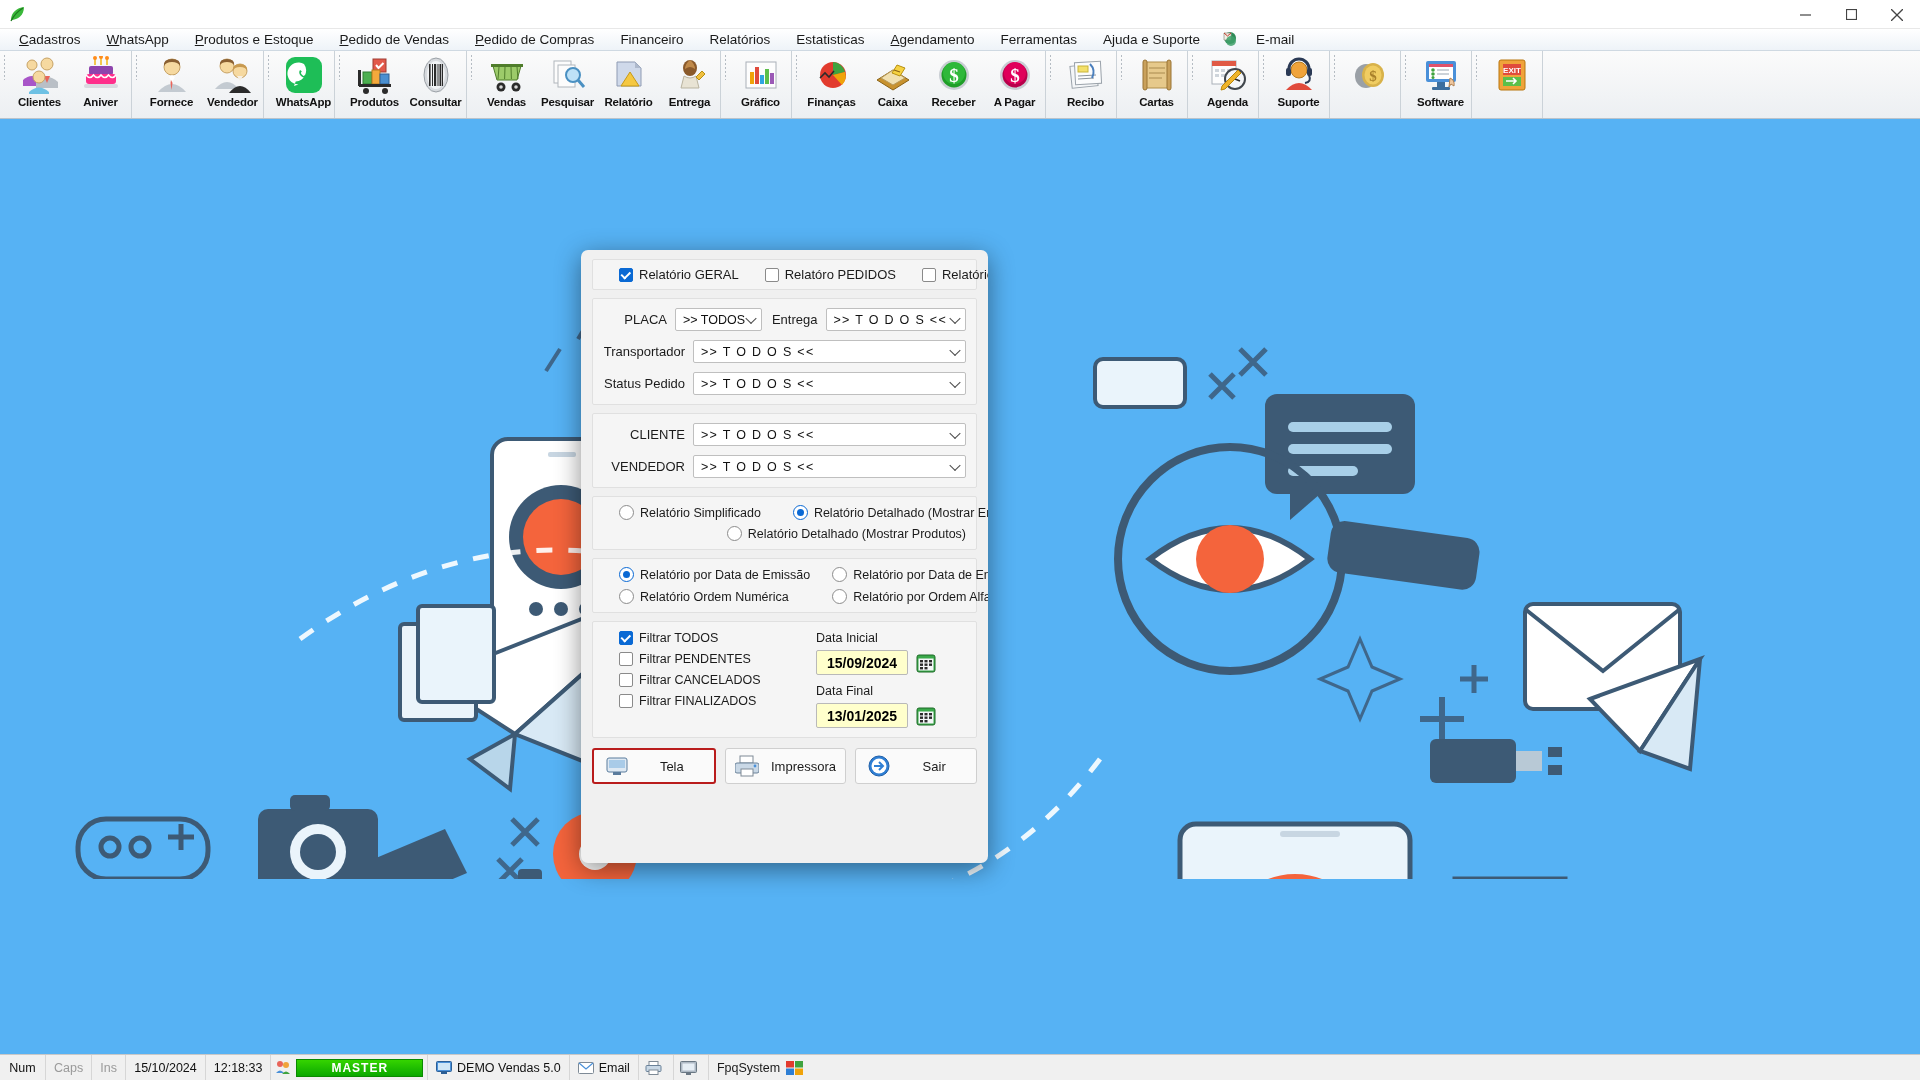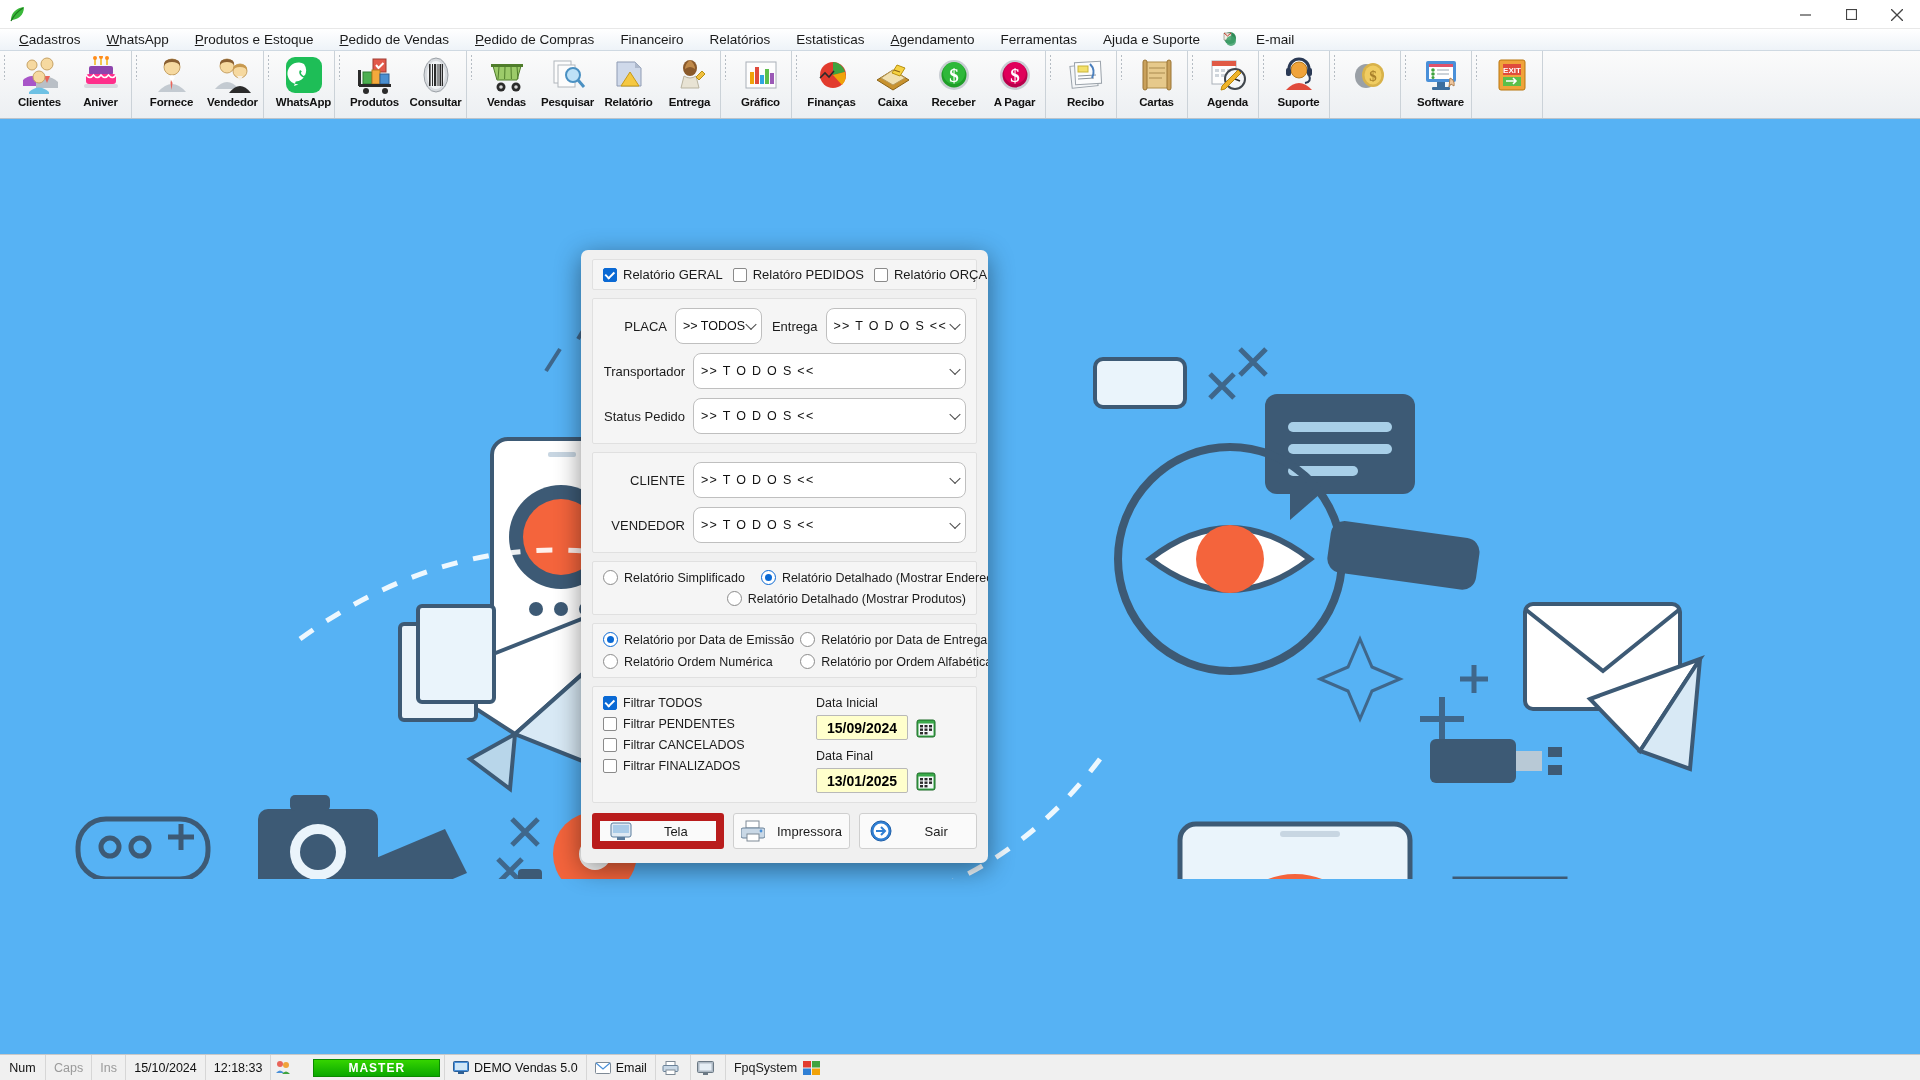--- a/index.html
+++ b/index.html
@@ -105,21 +105,21 @@
   .sb-cell {
     display: flex; align-items: center; padding: 0 8px;
     border-right: 1px solid #d6d6d6; white-space: nowrap;
   }
   .sb-grow { flex: 1 1 auto; border-right: 1px solid #d6d6d6; display:flex; align-items:center; padding:0 6px;}
   .sb-dim { color: #9a9a9a; }
   .sb-master {
     background: linear-gradient(#35d400,#0aa800);
     color: #fff; font-weight: bold; font-size: 12px;
     padding: 0 34px; display:flex; align-items:center; height: 18px;
-    letter-spacing: 1px; border: 1px solid #0a8a00; margin-left: 17px;
+    letter-spacing: 1px; border: 1px solid #0a8a00;
   }
   .sb-icon { margin-right: 5px; display:flex; }
 
   
   #dialog {
     position: absolute;
     left: 581px; top: 131px; width: 407px; height: 613px;
     background: #f0f0f0;
     border-radius: 7px;
     box-shadow: 0 6px 26px rgba(0,0,0,.45);
@@ -139,21 +139,21 @@
   #dlg-body { flex: 1 1 auto; padding: 9px 11px 10px 11px; display:flex; flex-direction:column; gap: 8px; }
 
   .panel {
     background: #f5f5f5;
     border: 1px solid #e0e0e0;
     border-radius: 2px;
     padding: 9px 10px;
   }
 
   
-  .chk, .rad { display: inline-flex; align-items: center; white-space: nowrap; }
+  .chk, .rad { display: inline-flex; align-items: center; white-space: nowrap; margin-left: 16px; }
   .box {
     width: 14px; height: 14px; border: 1px solid #8a8a8a;
     background: #fff; border-radius: 2px; margin-right: 6px;
     display:inline-flex; align-items:center; justify-content:center; flex:0 0 14px;
   }
   .box.checked { background: #0a69d4; border-color: #0a69d4; }
   .box.checked::after {
     content: ""; width: 7px; height: 4px;
     border-left: 2px solid #fff; border-bottom: 2px solid #fff;
     transform: rotate(-45deg) translate(0px,-1px);
@@ -169,21 +169,21 @@
   .lbl-sm { font-size: 12.5px; }
 
   
   .row { display: flex; align-items: center; margin-bottom: 9px; }
   .row:last-child { margin-bottom: 0; }
   .fld-label {
     font-size: 13px; color: #1b1b1b; text-align: right; padding-right: 8px;
     white-space: nowrap; flex: 0 0 auto;
   }
   .sel {
-    height: 36px; background: #fff; border: 1px solid #bfbfbf; border-radius: 8px;
+    height: 23px; background: #fff; border: 1px solid #bfbfbf; border-radius: 2px;
     display: flex; align-items: center; position: relative;
     font-size: 12.5px; color: #111; padding: 0 20px 0 7px;
     white-space: nowrap; overflow: hidden;
   }
   .sel .chev {
     position:absolute; right: 6px; top: 50%; width: 8px; height: 8px;
     border-right: 1.5px solid #4a4a4a; border-bottom: 1.5px solid #4a4a4a;
     transform: translateY(-70%) rotate(45deg);
   }
   .spaced { letter-spacing: 1.3px; }
@@ -199,21 +199,21 @@
   }
 
   
   #dlg-footer { display: flex; gap: 9px; margin-top: 2px; }
   .btn {
     flex: 1 1 0; height: 36px; background: #fafafa;
     border: 1px solid #cfcfcf; border-radius: 3px;
     display: flex; align-items: center; justify-content: center; gap: 12px;
     font-size: 13px; color: #1b1b1b;
   }
-  .btn.focus { border: 8px solid #b91c1c; }
+  .btn.focus { border: 2px solid #b91c1c; }
   .btn-ico { width: 24px; display:flex; align-items:center; justify-content:center; }
   .btn-txt { min-width: 62px; text-align: center; }
 </style>
 </head>
 <body>
 
 <div id="app-window">
 
   <div id="titlebar">
     <div id="titlebar-icon">

